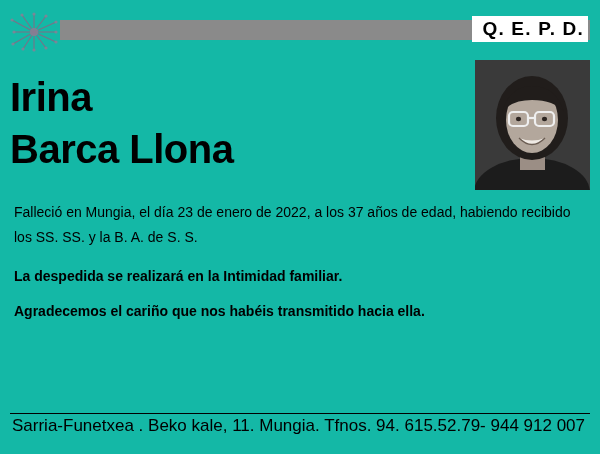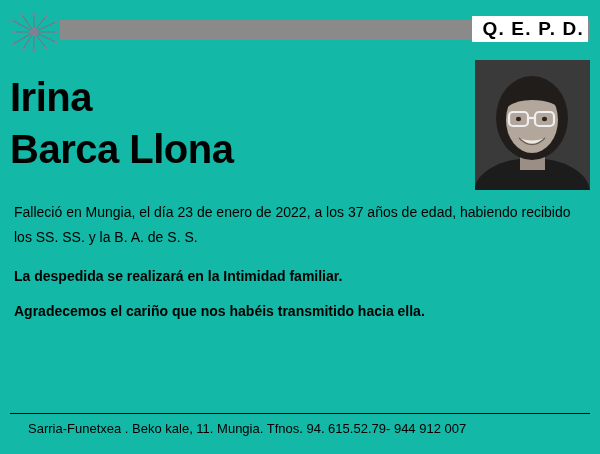--- a/index.html
+++ b/index.html
@@ -109,23 +109,23 @@
   
   .footer-rule {
     position: absolute;
     left: 10px;
     right: 10px;
     bottom: 40px;
     border-top: 1px solid #000;
   }
   .footer-text {
     position: absolute;
-    left: 28px;
+    left: 12px;
     bottom: 18px;
-    font-size: 13px;
+    font-size: 17px;
     color: #000;
   }
 </style>
 </head>
 <body>
 
 <div class="obituary">
 
   <div class="header">
     <div class="header-band"></div>

